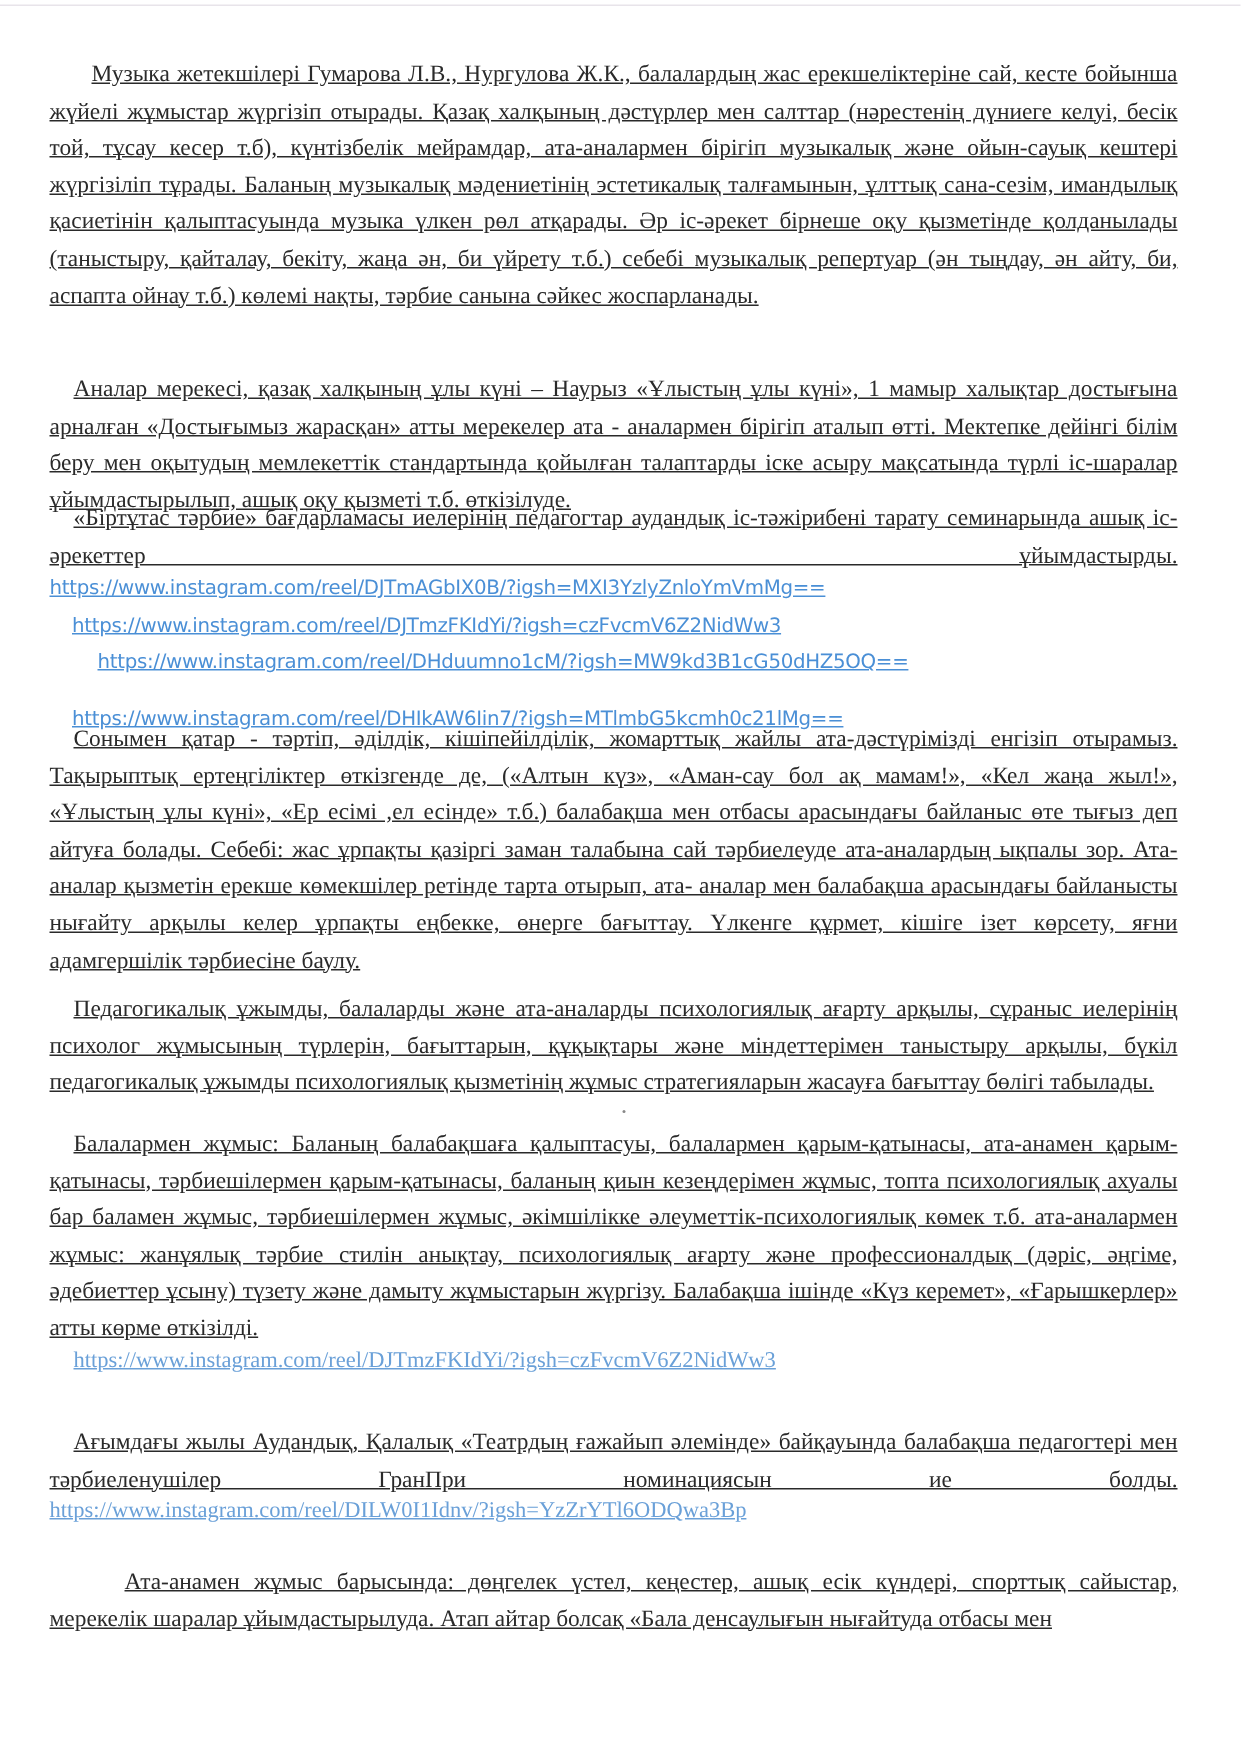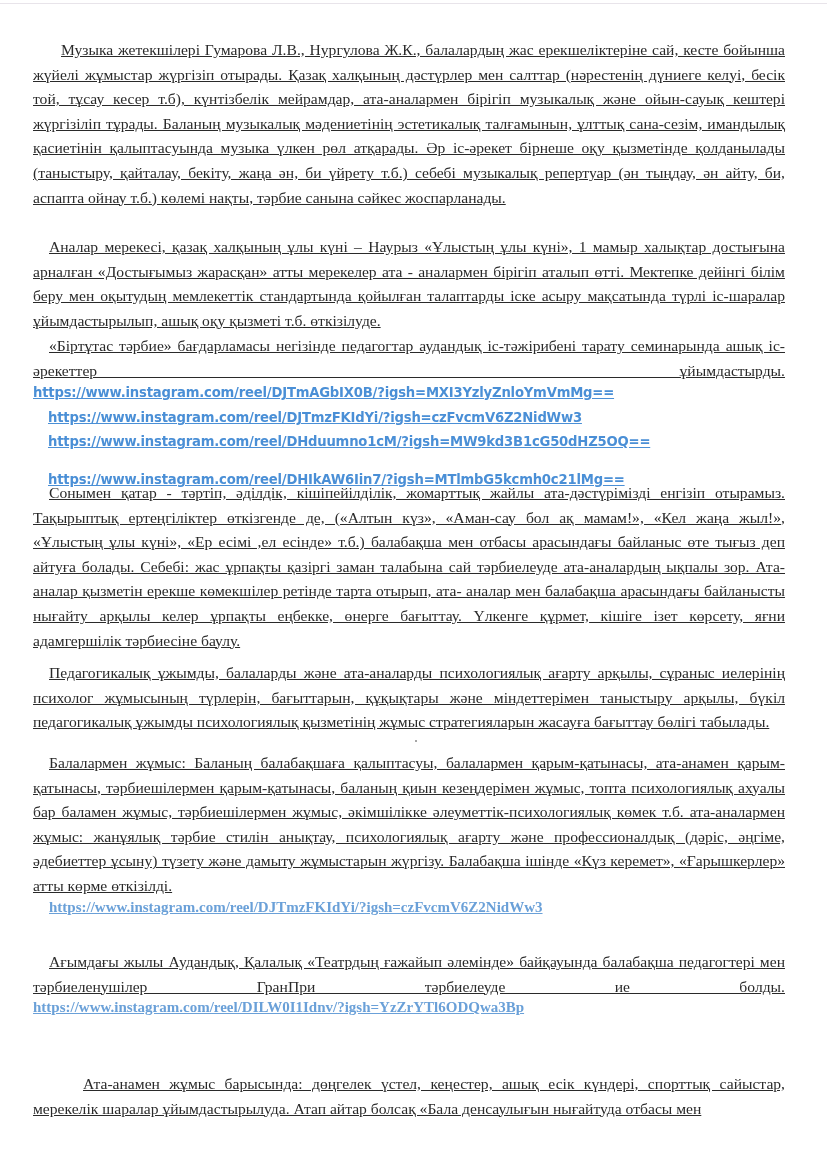--- a/index.html
+++ b/index.html
@@ -9,43 +9,43 @@
     font-family: "Liberation Serif", serif;
     color: #2a2a2a;
   }
   .topline { position: absolute; left: 0; top: 3px; width: 827px; height: 1px; background: #e8e4ea; }
   .page { position: absolute; left: 33px; top: 0; width: 752px; }
   .p { font-size: 15.6px; line-height: 24.6px; text-align: justify; margin: 0; position: absolute; left: 0; width: 752px; text-decoration: underline; }
   .ind { text-indent: 28px; }
   .ind2 { text-indent: 50px; }
   .ind1 { text-indent: 16px; }
   .last-justify { text-align-last: justify; }
-  .link { position: absolute; font-family: "DejaVu Sans", sans-serif; font-size: 13.2px; color: #4a8fd6; text-decoration: underline; white-space: nowrap; letter-spacing: -0.2px; font-weight: bold; }
+  .link { position: absolute; font-family: "DejaVu Sans", sans-serif; font-size: 13.2px; color: #4a8fd6; text-decoration: underline; white-space: nowrap; letter-spacing: -0.2px; }
   .link.serif { font-family: "Liberation Serif", serif; font-size: 15px; color: #6aa0d8; letter-spacing: 0; }
   .dot { position: absolute; width: 2px; height: 2px; background: #888; border-radius: 1px; }
 </style>
 </head>
 <body>
 
 <div class="topline"></div>
 
 <div class="page">
   <p class="p ind" style="top:38px;">Музыка жетекшілері Гумарова Л.В., Нургулова Ж.К., балалардың жас ерекшеліктеріне сай, кесте бойынша жүйелі жұмыстар жүргізіп отырады. Қазақ халқының дәстүрлер мен салттар (нәрестенің дүниеге келуі, бесік той, тұсау кесер т.б), күнтізбелік мейрамдар, ата-аналармен бірігіп музыкалық және ойын-сауық кештері жүргізіліп тұрады. Баланың музыкалық мәдениетінің эстетикалық талғамынын, ұлттық сана-сезім, имандылық қасиетінін қалыптасуында музыка үлкен рөл атқарады. Әр іс-әрекет бірнеше оқу қызметінде қолданылады (таныстыру, қайталау, бекіту, жаңа ән, би үйрету т.б.) себебі музыкалық репертуар (ән тыңдау, ән айту, би, аспапта ойнау т.б.) көлемі нақты, тәрбие санына сәйкес жоспарланады.</p>
-  <p class="p ind1" style="top:235px;">Аналар мерекесі, қазақ халқының ұлы күні – Наурыз «Ұлыстың ұлы күні», 1 мамыр халықтар достығына арналған «Достығымыз жарасқан» атты мерекелер ата - аналармен бірігіп аталып өтті. Мектепке дейінгі білім беру мен оқытудың мемлекеттік стандартында қойылған талаптарды іске асыру мақсатында түрлі іс-шаралар ұйымдастырылып, ашық оқу қызметі т.б. өткізілуде.</p>
-  <p class="p ind1 last-justify" style="top:334px;">«Біртұтас тәрбие» бағдарламасы  негізінде педагогтар аудандық іс-тәжірибені тарату семинарында ашық іс-әрекеттер ұйымдастырды.</p>
+  <p class="p ind1" style="top:248px;">Аналар мерекесі, қазақ халқының ұлы күні – Наурыз «Ұлыстың ұлы күні», 1 мамыр халықтар достығына арналған «Достығымыз жарасқан» атты мерекелер ата - аналармен бірігіп аталып өтті. Мектепке дейінгі білім беру мен оқытудың мемлекеттік стандартында қойылған талаптарды іске асыру мақсатында түрлі іс-шаралар ұйымдастырылып, ашық оқу қызметі т.б. өткізілуде.</p>
+  <p class="p ind1 last-justify" style="top:334px;">«Біртұтас тәрбие» бағдарламасы  иелерінің педагогтар аудандық іс-тәжірибені тарату семинарында ашық іс-әрекеттер ұйымдастырды.</p>
 
   <a class="link" style="left:0; top:385px;">https://www.instagram.com/reel/DJTmAGbIX0B/?igsh=MXI3YzlyZnloYmVmMg==</a>
   <a class="link" style="left:15px; top:410px;">https://www.instagram.com/reel/DJTmzFKIdYi/?igsh=czFvcmV6Z2NidWw3</a>
-  <a class="link" style="left:15px; top:434px;">https://www.instagram.com/reel/DHduumno1cM/?igsh=MW9kd3B1cG50dHZ5OQ==</a>
+  <a class="link" style="left:32px; top:434px;">https://www.instagram.com/reel/DHduumno1cM/?igsh=MW9kd3B1cG50dHZ5OQ==</a>
   <a class="link" style="left:15px; top:472px;">https://www.instagram.com/reel/DHIkAW6Iin7/?igsh=MTlmbG5kcmh0c21lMg==</a>
 
   <p class="p ind1" style="top:481px;">Сонымен қатар - тәртіп, әділдік, кішіпейілділік, жомарттық жайлы ата-дәстүрімізді енгізіп отырамыз. Тақырыптық ертеңгіліктер өткізгенде де, («Алтын күз», «Аман-сау бол ақ мамам!», «Кел жаңа жыл!», «Ұлыстың ұлы күні», «Ер есімі ,ел есінде» т.б.) балабақша мен отбасы арасындағы байланыс өте тығыз деп айтуға болады. Себебі: жас ұрпақты қазіргі заман талабына сай тәрбиелеуде ата-аналардың ықпалы зор. Ата-аналар қызметін ерекше көмекшілер ретінде тарта отырып, ата- аналар мен балабақша арасындағы байланысты нығайту арқылы келер ұрпақты еңбекке, өнерге бағыттау. Үлкенге құрмет, кішіге ізет көрсету, яғни адамгершілік тәрбиесіне баулу.</p>
   <p class="p ind1" style="top:661px;">Педагогикалық ұжымды, балаларды және ата-аналарды психологиялық ағарту арқылы, сұраныс иелерінің психолог жұмысының түрлерін, бағыттарын, құқықтары және міндеттерімен таныстыру арқылы, бүкіл педагогикалық ұжымды психологиялық қызметінің жұмыс стратегияларын жасауға бағыттау бөлігі табылады.</p>
   <span class="dot" style="left:382px; top:740px;"></span>
   <p class="p ind1" style="top:751px;">Балалармен жұмыс: Баланың балабақшаға қалыптасуы, балалармен қарым-қатынасы, ата-анамен қарым-қатынасы, тәрбиешілермен қарым-қатынасы, баланың қиын кезеңдерімен жұмыс, топта психологиялық ахуалы бар баламен жұмыс, тәрбиешілермен жұмыс, әкімшілікке әлеуметтік-психологиялық көмек т.б. ата-аналармен жұмыс: жанұялық тәрбие стилін анықтау, психологиялық ағарту және профессионалдық (дәріс, әңгіме, әдебиеттер ұсыну) түзету және дамыту жұмыстарын жүргізу. Балабақша ішінде «Күз керемет», «Ғарышкерлер» атты көрме өткізілді.</p>
 
   <a class="link serif" style="left:16px; top:899px;">https://www.instagram.com/reel/DJTmzFKIdYi/?igsh=czFvcmV6Z2NidWw3</a>
 
-  <p class="p ind1 last-justify" style="top:950px;">Ағымдағы жылы Аудандық, Қалалық  «Театрдың ғажайып әлемінде» байқауында балабақша педагогтері мен тәрбиеленушілер ГранПри тәрбиелеуде ие болды.</p>
+  <p class="p ind1 last-justify" style="top:950px;">Ағымдағы жылы Аудандық, Қалалық  «Театрдың ғажайып әлемінде» байқауында балабақша педагогтері мен тәрбиеленушілер ГранПри номинациясын ие болды.</p>
   <a class="link serif" style="left:0; top:999px;">https://www.instagram.com/reel/DILW0I1Idnv/?igsh=YzZrYTl6ODQwa3Bp</a>
 
-  <p class="p ind2" style="top:1072px;">Ата-анамен жұмыс барысында: дөңгелек үстел, кеңестер, ашық есік күндері, спорттық сайыстар, мерекелік шаралар ұйымдастырылуда. Атап айтар болсақ «Бала денсаулығын нығайтуда отбасы мен</p>
+  <p class="p ind2" style="top:1043px;">Ата-анамен жұмыс барысында: дөңгелек үстел, кеңестер, ашық есік күндері, спорттық сайыстар, мерекелік шаралар ұйымдастырылуда. Атап айтар болсақ «Бала денсаулығын нығайтуда отбасы мен</p>
 </div>
 
 </body></html>

